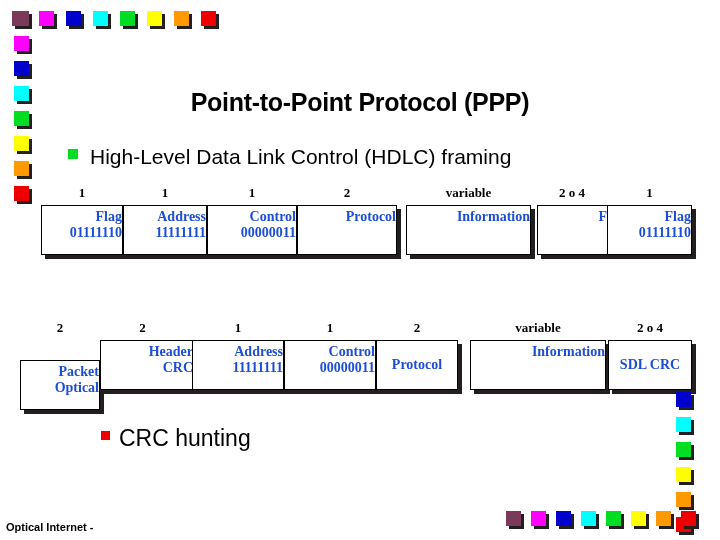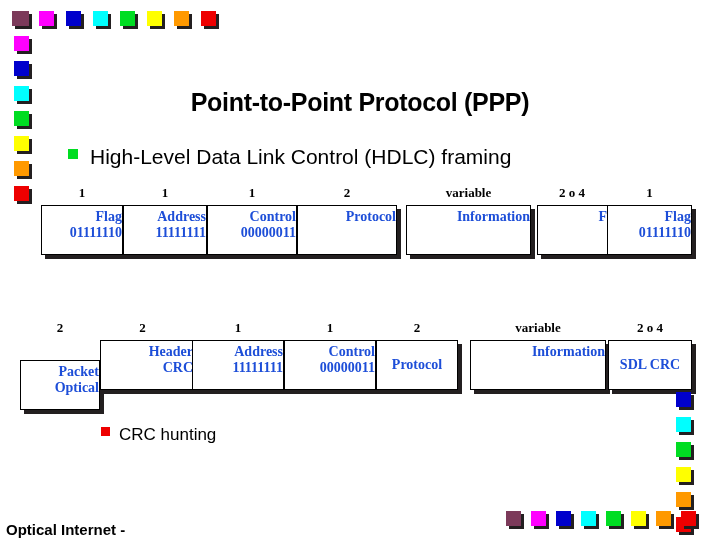--- a/index.html
+++ b/index.html
@@ -50,21 +50,21 @@
     width:10px;height:10px;
     vertical-align:middle;
     margin-right:12px;
     position:relative;
     top:-3px;
   }
   .bullet .btxt{vertical-align:middle;}
 
   .b1{left:68px;top:144px;}
   .b2{left:97px;top:286px;}
-  .b3{left:101px;top:424px;font-size:17px;text-align:center;}
+  .b3{left:101px;top:424px;font-size:23px;text-align:center;}
   .b3 .bul{width:9px;height:9px;margin-right:9px;}
 
   
   .hdr{
     position:absolute;
     font-family:"Liberation Serif", serif;
     font-weight:bold;
     font-size:13px;
     color:#000000;
     text-align:center;
@@ -84,21 +84,21 @@
     line-height:16px;
     padding-top:3px;
   }
   .cell.mid{display:flex;align-items:center;justify-content:center;padding-top:0;}
   .cell .l{display:block;}
 
   
   .footer{
     position:absolute;
     left:6px;top:521px;
-    font-size:15px;
+    font-size:11px;
     font-weight:bold;
     color:#000000;
     font-family:"Liberation Sans", sans-serif;
     white-space:nowrap;
   }
 </style>
 </head>
 <body>
 
 <div class="slide">

